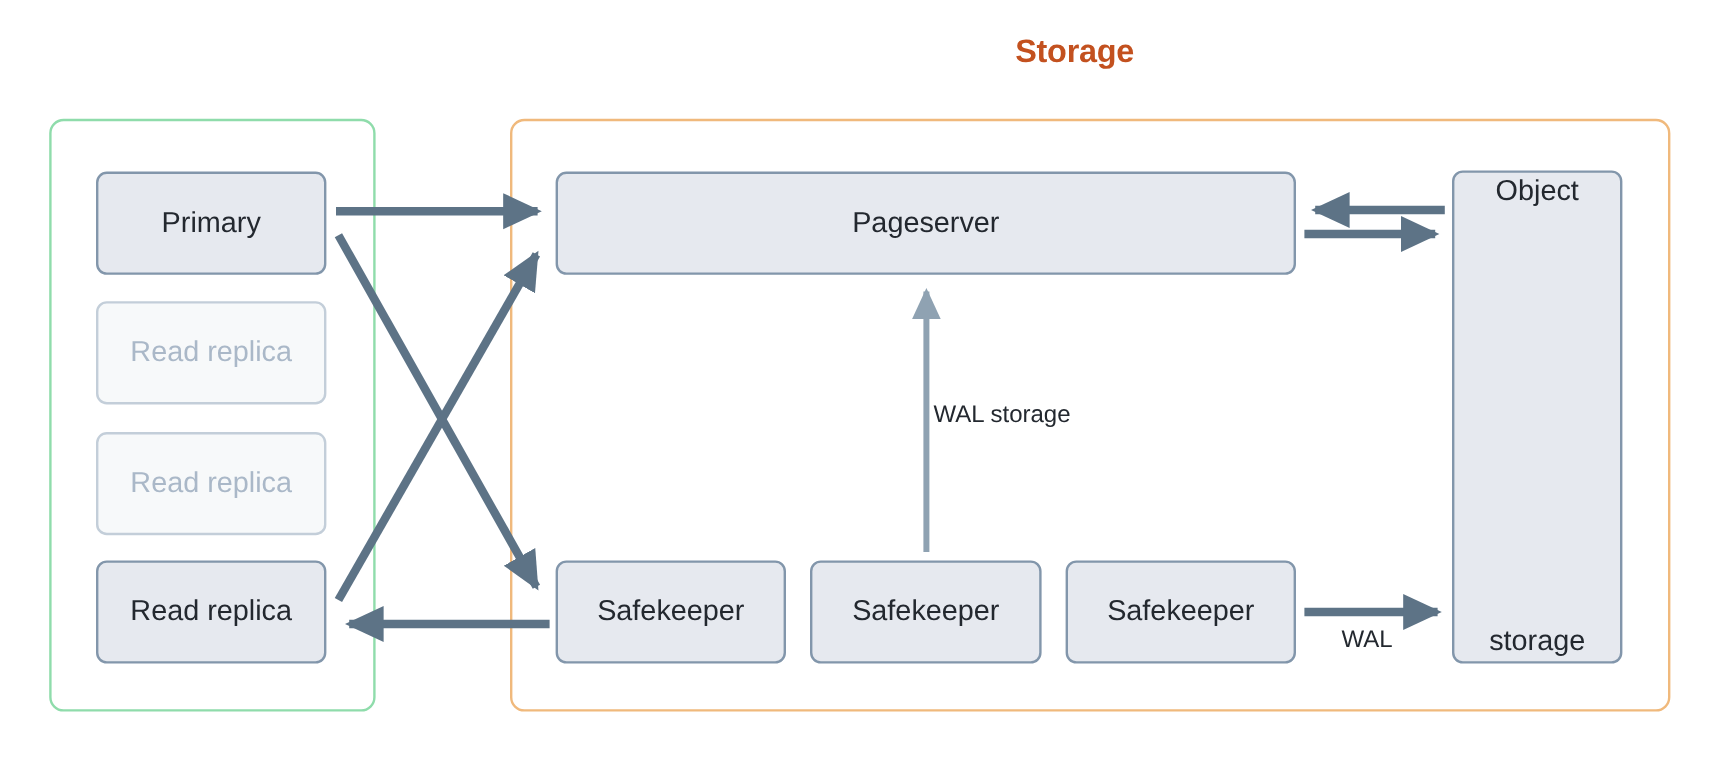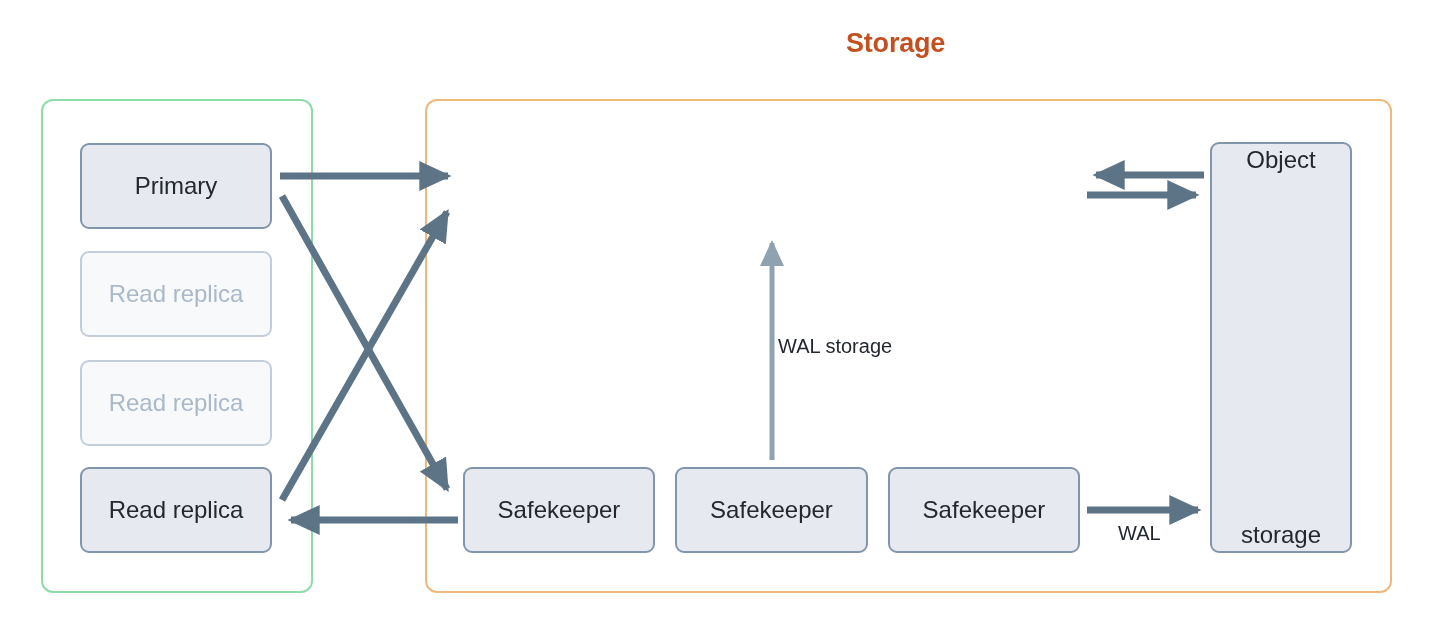--- a/index.html
+++ b/index.html
@@ -107,20 +107,21 @@
   <div class="group-box" id="storage-box"></div>
 
   <div class="node" id="node-primary">Primary</div>
 
   <div class="node dim" id="node-replica-1">Read replica</div>
 
   <div class="node dim" id="node-replica-2">Read replica</div>
 
   <div class="node" id="node-replica-3">Read replica</div>
 
+  <div class="node" id="node-pageserver">Pageserver</div>
 
   <div class="node" id="node-safekeeper-1">Safekeeper</div>
 
   <div class="node" id="node-safekeeper-2">Safekeeper</div>
 
   <div class="node" id="node-safekeeper-3">Safekeeper</div>
 
   <div class="node stacked" id="node-object-storage">
     <span>Object</span>
     <span>storage</span>

